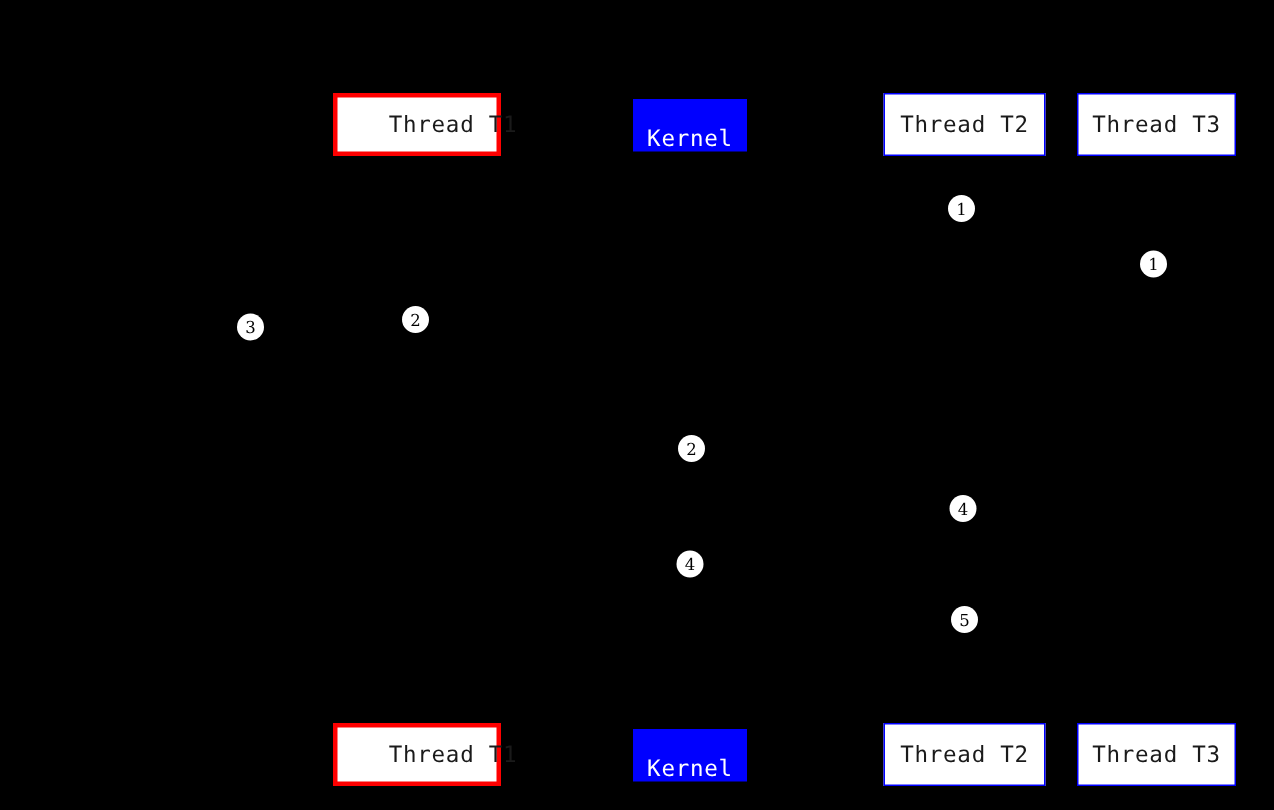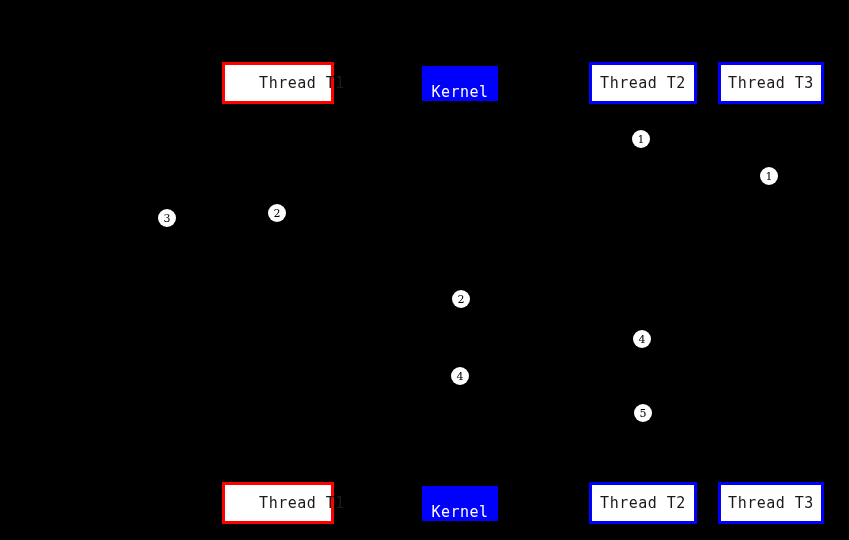--- a/index.html
+++ b/index.html
@@ -32,21 +32,21 @@
     white-space: nowrap;
   }
   .participant.red-box {
     background: #ffffff;
     border: 3px solid #ff0000;
     color: #1a1a1a;
     padding-left: 48px;
   }
   .participant.blue-box {
     background: #ffffff;
-    border: 3px solid #d946ef;
+    border: 1px solid #d946ef;
     color: #1a1a1a;
   }
   .participant.kernel-box {
     background: #0000ff;
     border: 0;
     color: #ffffff;
     align-items: flex-end;
   }
   .step-circle {
     position: absolute;

